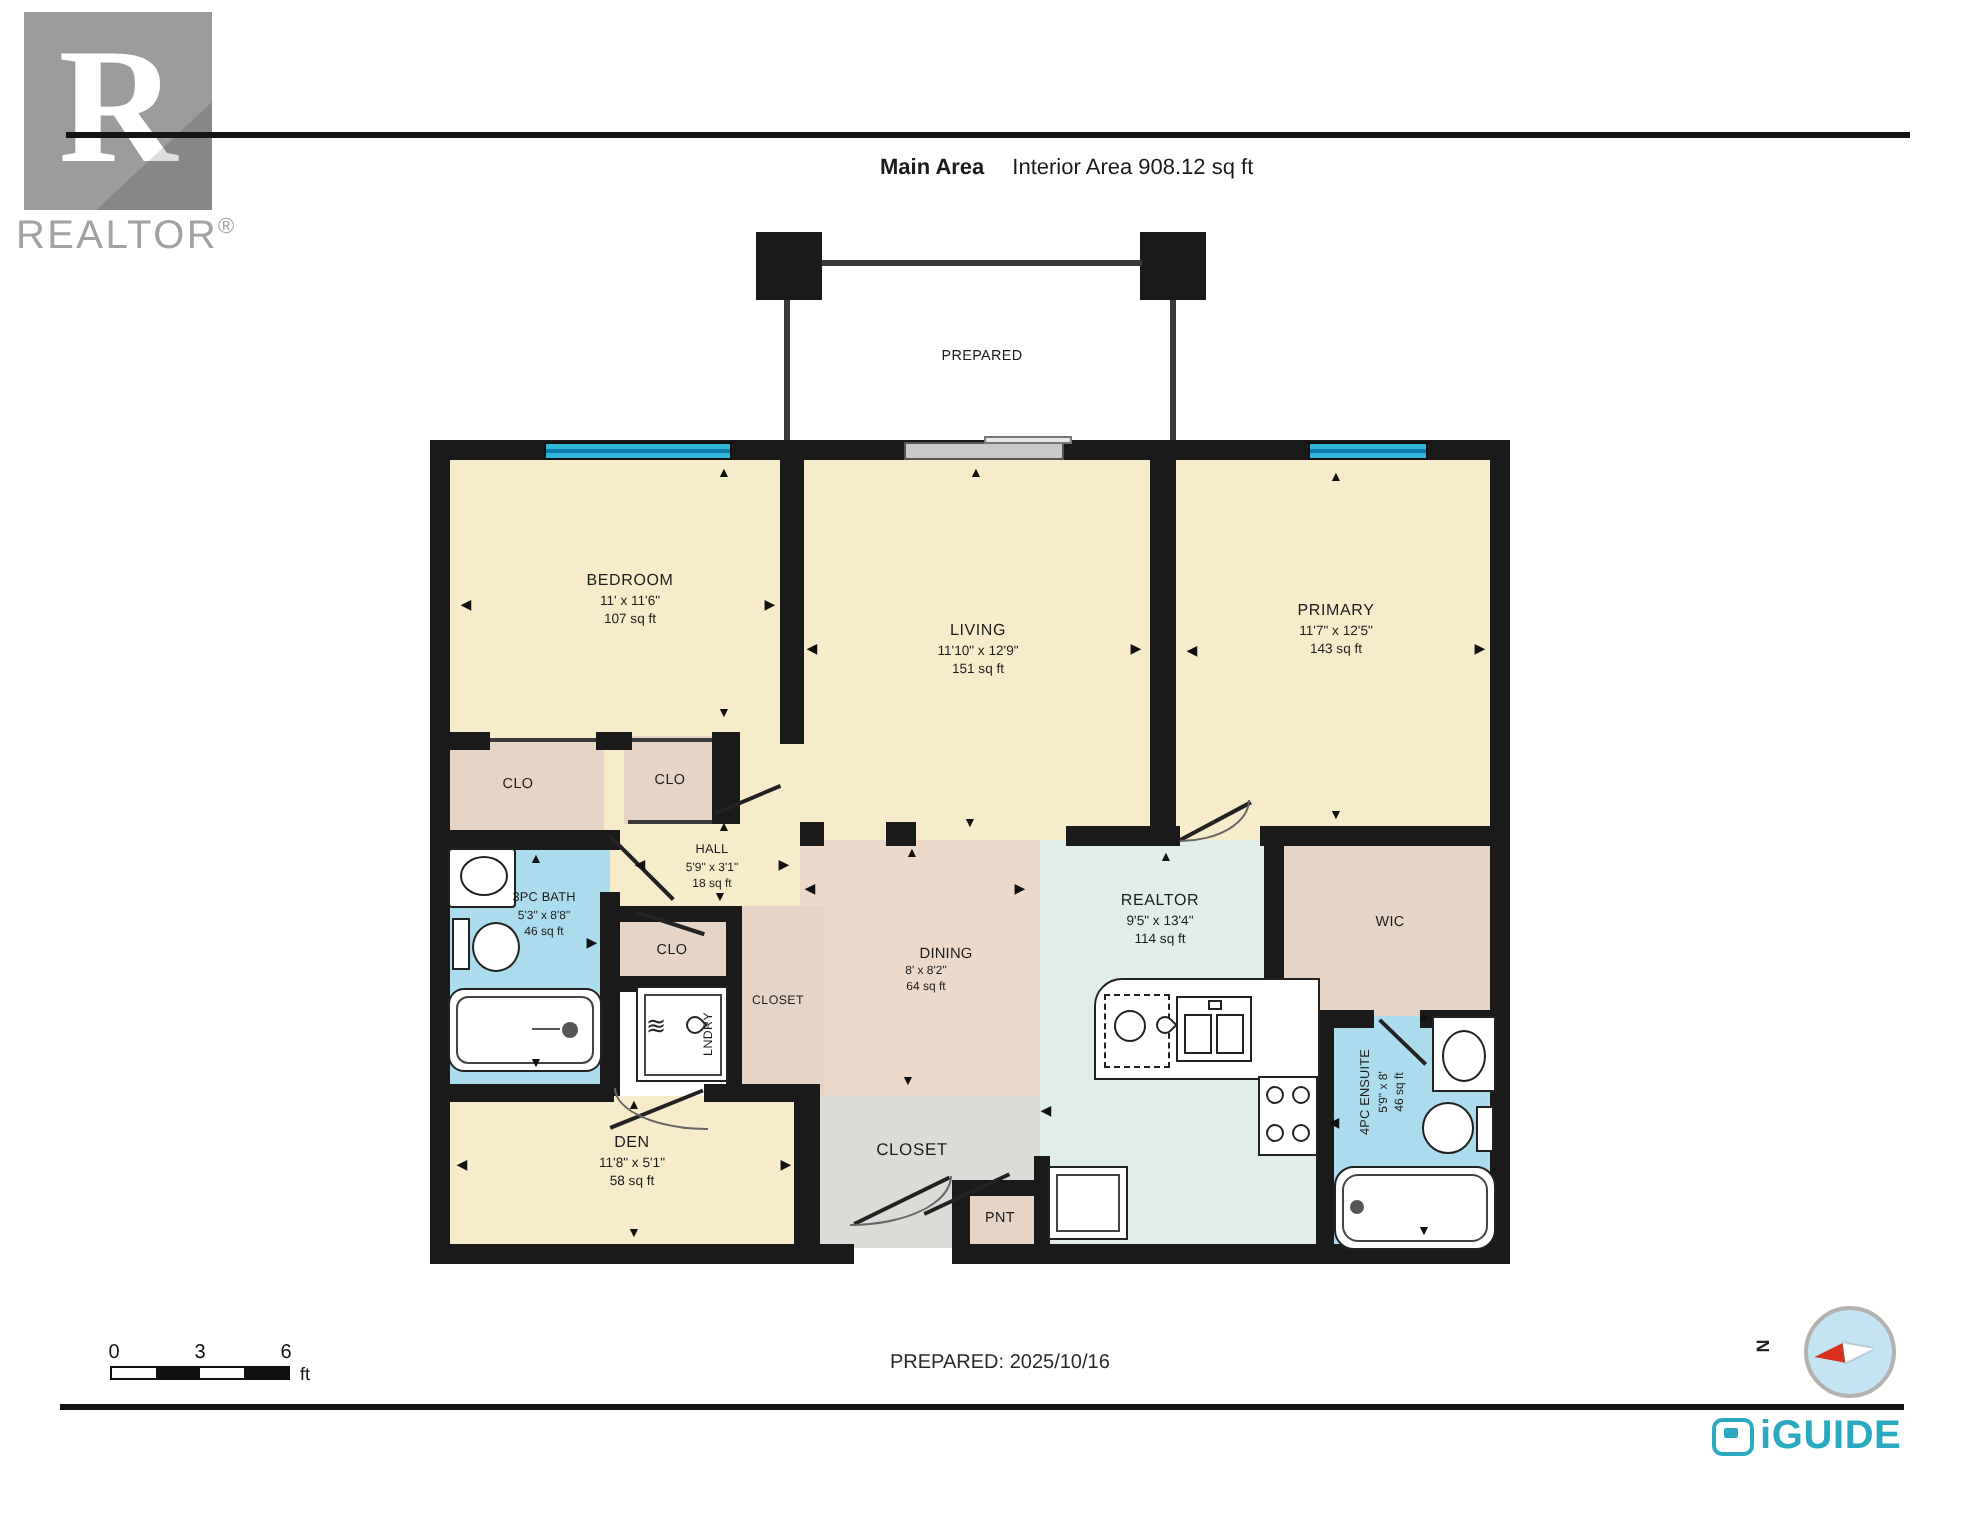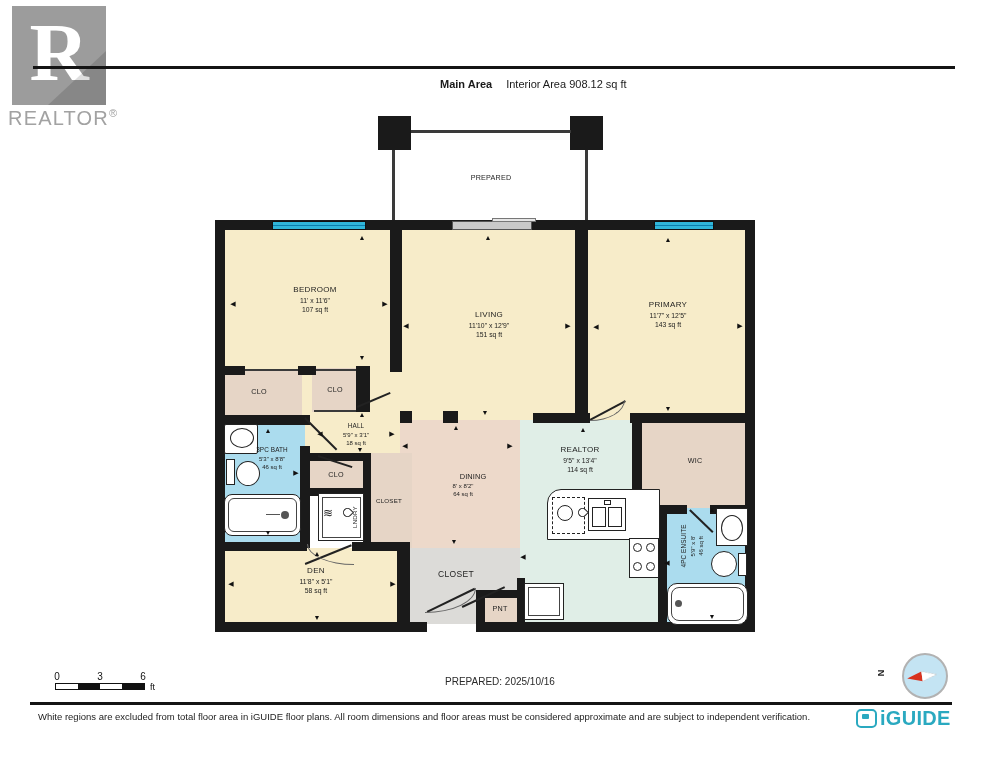--- a/index.html
+++ b/index.html
@@ -292,21 +292,20 @@
 
   <span class="compass-n">N</span>
   <div class="compass-circle">
     <div class="needle">
       <div class="ndl-red"></div>
       <div class="ndl-white"></div>
     </div>
   </div>
 
   <div class="rule" style="left:30px;top:702px;width:922px;height:2.5px;"></div>
-  <div class="disclaimer">White regions are excluded from total floor area in iGUIDE floor plans. All room dimensions and floor areas must be considered approximate and are subject to independent verification.</div>
   <div class="brand">
     <div class="brand-icon">
         <i></i>
       </div>
     <div class="brand-text">iGUIDE</div>
   </div>
 
 </div>
 
 </body></html>

